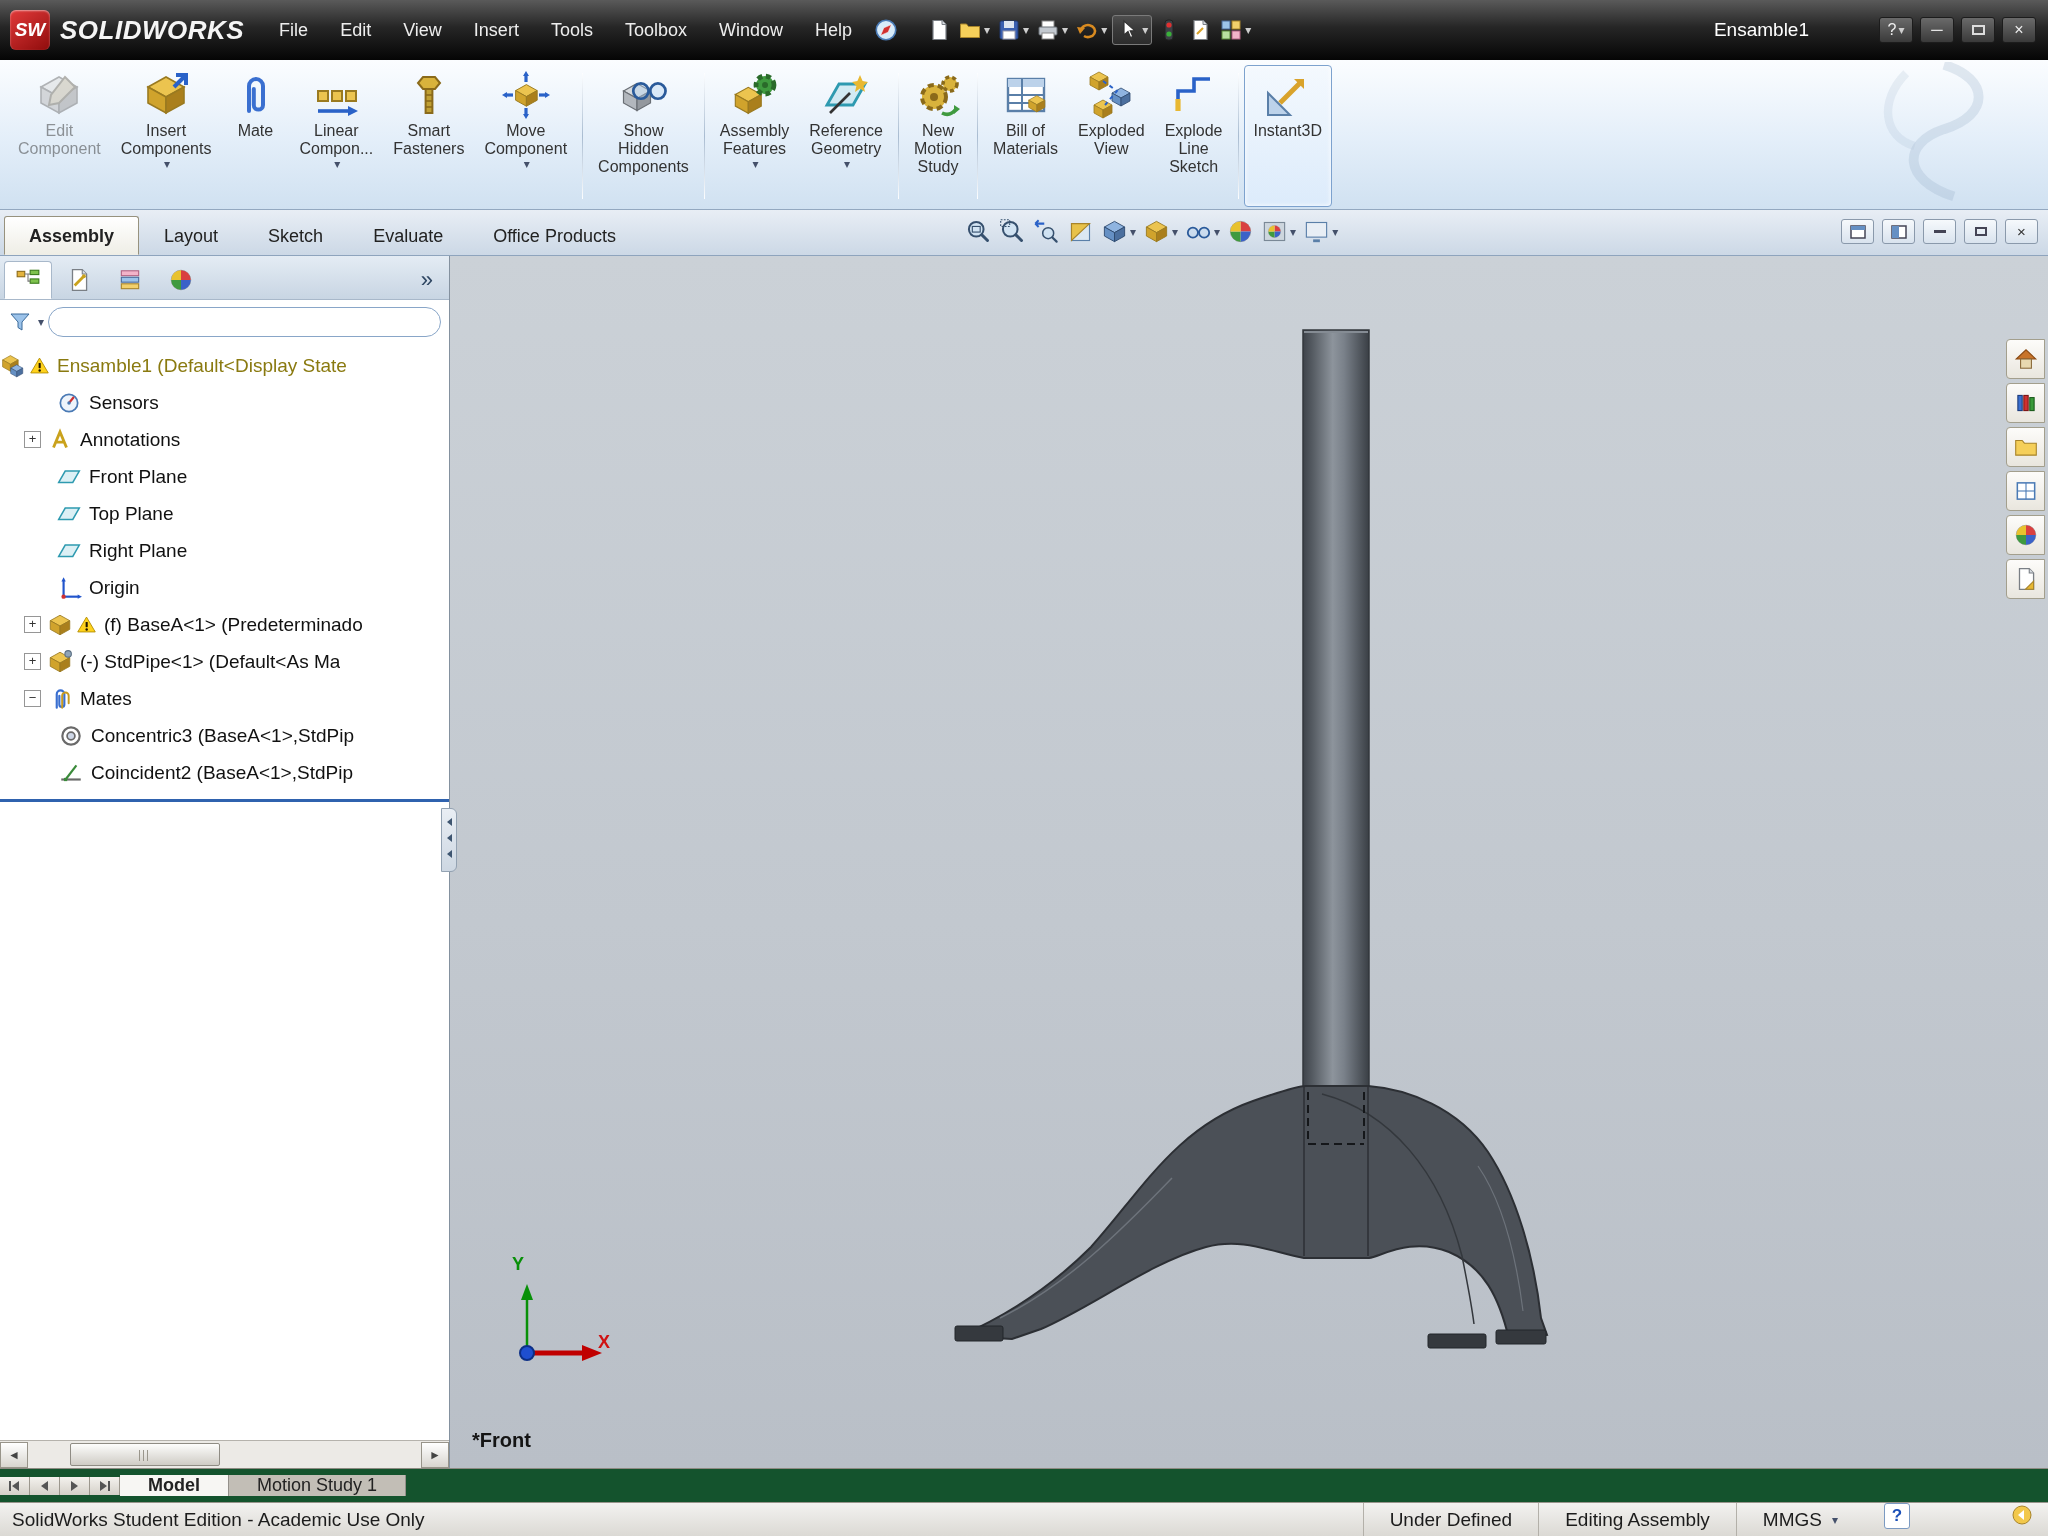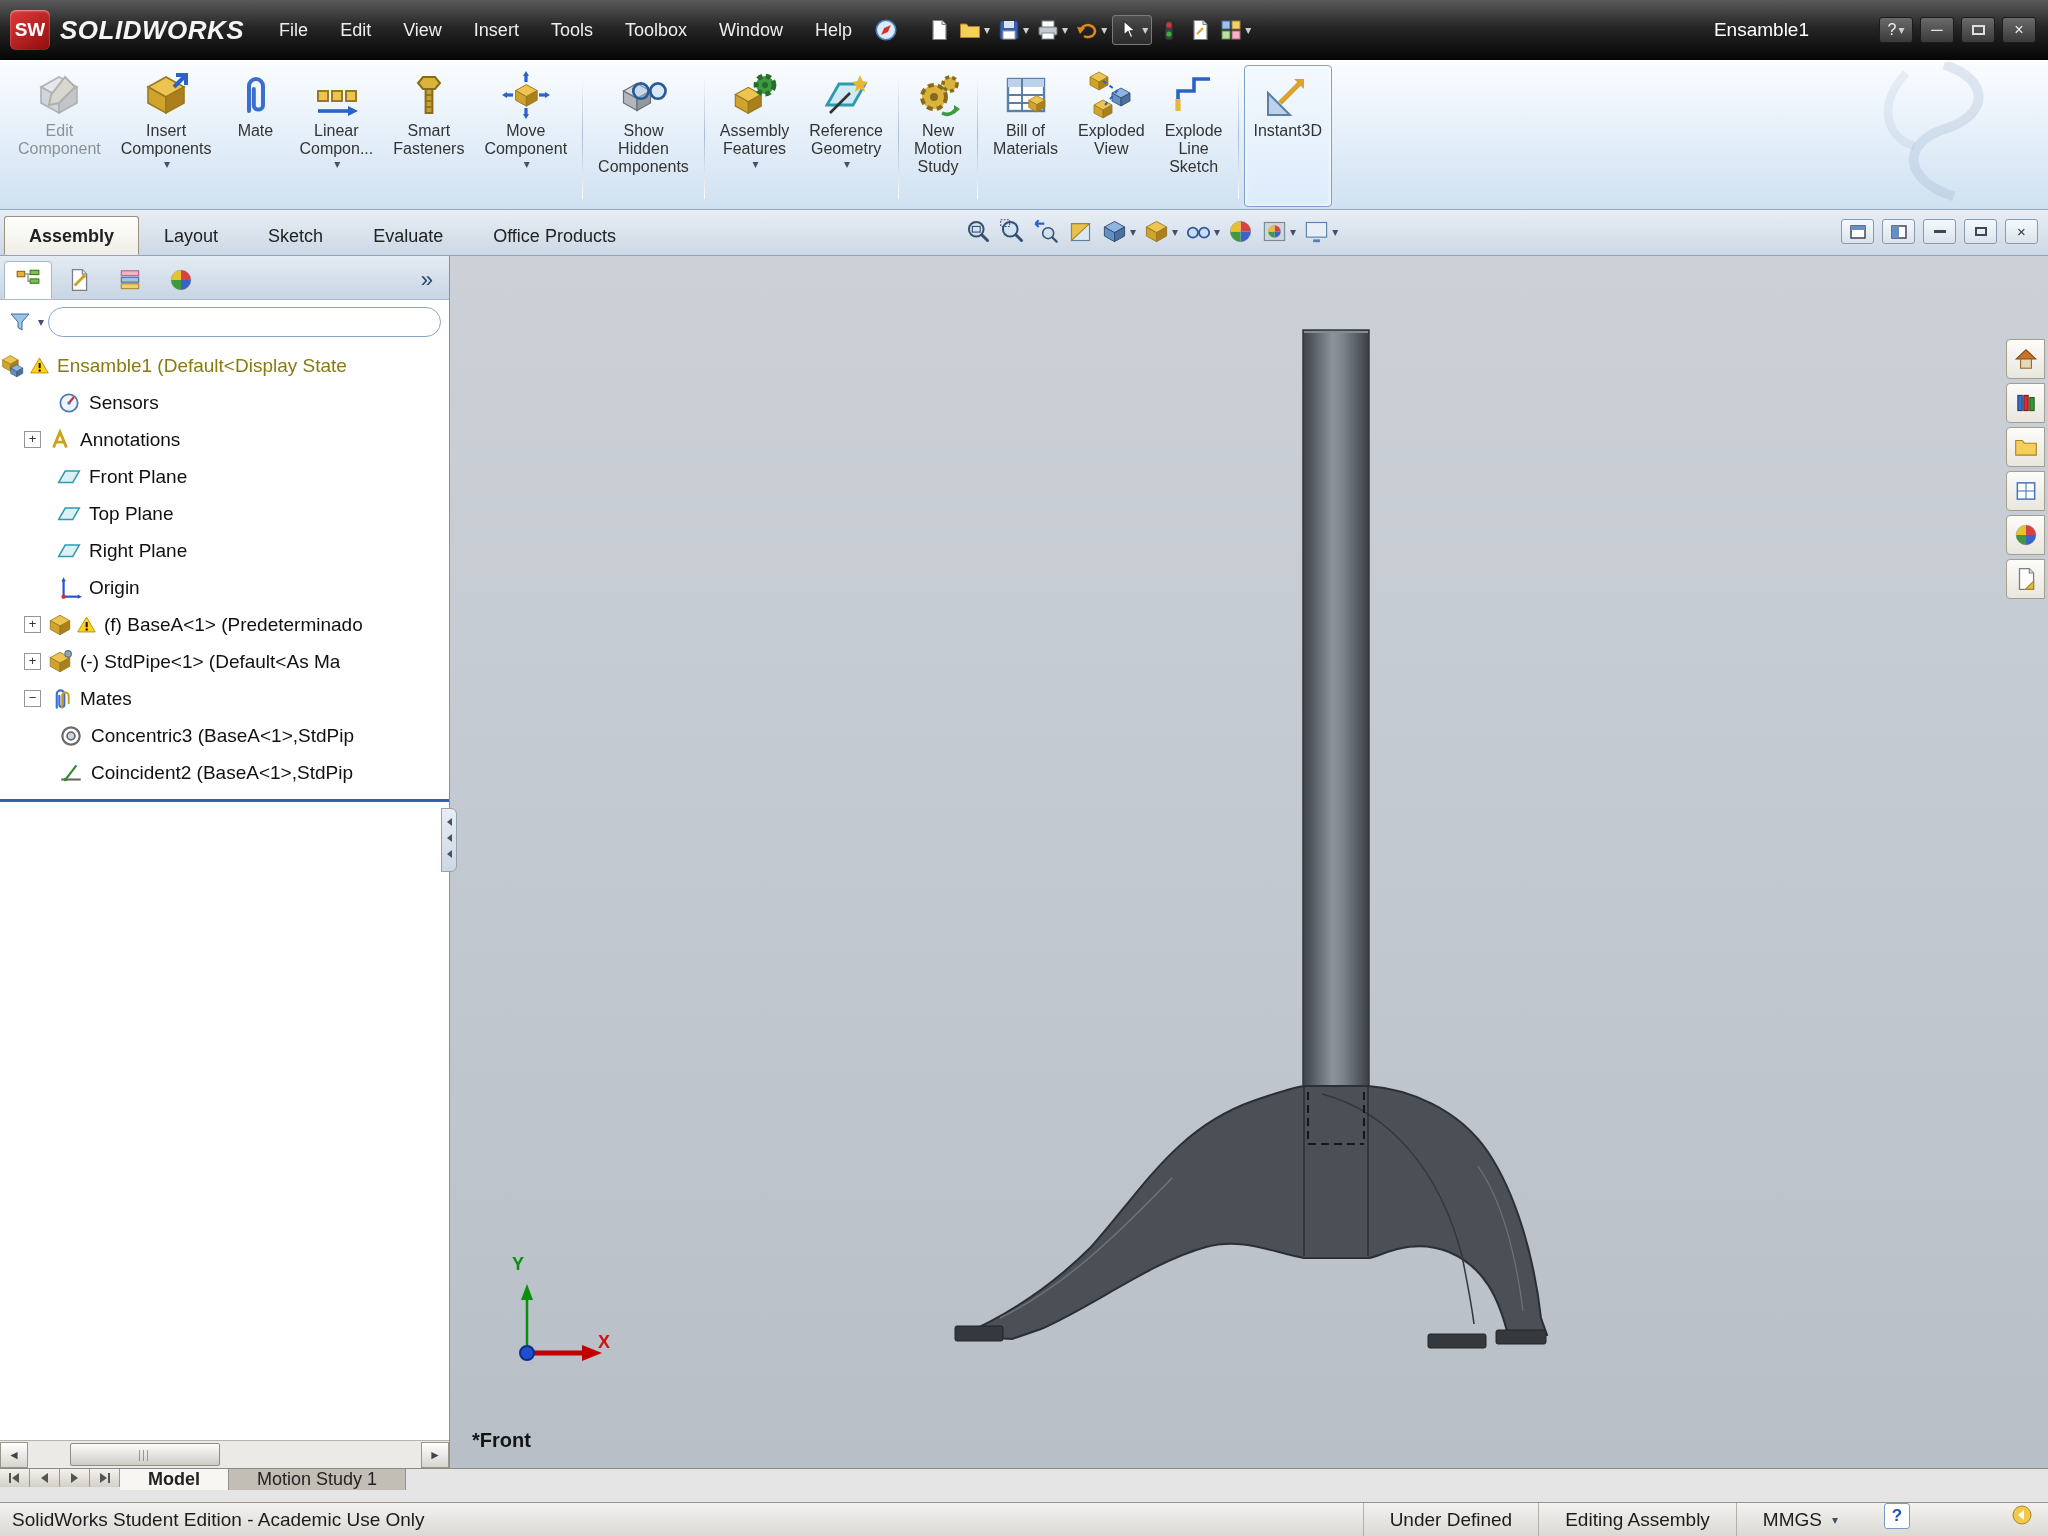--- a/index.html
+++ b/index.html
@@ -2,21 +2,21 @@
 <html><head>
 <meta charset="utf-8">
 <style>
   * { margin:0; padding:0; box-sizing:border-box; }
   html,body { width:2048px; height:1536px; overflow:hidden; }
   body { font-family:"Liberation Sans", sans-serif; background:#000; }
   .app { width:2048px; height:1536px; display:flex; flex-direction:column; background:#c6cbd1; overflow:hidden; }
 
   
   .titlebar { flex:0 0 60px; background:linear-gradient(180deg,#5a5a5a 0%,#262626 45%,#050505 100%); display:flex; align-items:center; color:#eee; }
-  .swlogo { width:40px; height:40px; margin-left:10px; background:linear-gradient(145deg,#e23a3a,#8f0c0c); border-radius:6px; color:#fff; font-weight:bold; display:flex; align-items:center; justify-content:center; font-size:19px; box-shadow:inset 0 1px 2px rgba(255,255,255,.55); flex:0 0 40px;}
+  .swlogo { width:40px; height:40px; margin-left:10px; background:linear-gradient(145deg,#e23a3a,#8f0c0c); border-radius:6px; color:#fff; font-weight:bold; font-style:italic; display:flex; align-items:center; justify-content:center; font-size:19px; box-shadow:inset 0 1px 2px rgba(255,255,255,.55); flex:0 0 40px;}
   .appname { font-size:26px; font-weight:bold; font-style:italic; margin:0 20px 0 10px; letter-spacing:.5px; color:#f5f5f5; white-space:nowrap; }
   .menus { display:flex; gap:2px; font-size:18px; }
   .menus span { padding:7px 15px; cursor:default; white-space:nowrap; }
   .compass { margin-left:6px; }
   .qat { display:flex; align-items:center; margin-left:26px; gap:3px; }
   .qbtn { display:flex; align-items:center; padding:3px 2px; }
   .qsel { border:1px solid #7a7a7a; background:rgba(255,255,255,.10); border-radius:3px; padding:2px 3px; }
   .caret { font-size:12px; color:#cfcfcf; margin-left:2px; line-height:1; }
   .caret.dark { color:#44506a; }
   .docname { margin-left:auto; font-size:19px; color:#fff; white-space:nowrap; }
@@ -81,21 +81,21 @@
   .viewport { flex:1 1 auto; position:relative; background:linear-gradient(180deg,#cbd1d7 0%,#c2c8cf 55%,#b9bfc7 100%); overflow:hidden; min-width:0; }
   .model { position:absolute; left:0; top:0; }
   .viewlabel { position:absolute; left:22px; bottom:16px; font-size:20px; font-weight:bold; color:#141414; }
   .axisY { position:absolute; left:62px; top:998px; color:#089008; font-size:18px; font-weight:bold; }
   .axisX { position:absolute; left:148px; top:1076px; color:#cf1212; font-size:18px; font-weight:bold; }
   .taskstrip { position:absolute; right:0; top:80px; width:46px; display:flex; flex-direction:column; gap:4px; padding:3px 3px 3px 4px; }
   .tpbtn { width:39px; height:40px; background:linear-gradient(#fdfcfa,#e9e6de); border:1px solid #a39f8d; border-radius:4px 0 0 4px; display:flex; align-items:center; justify-content:center; }
   .tpi { width:26px; height:26px; }
 
   
-  .sheettabs { flex:0 0 34px; background:#e5e5e5; border-top:1px solid #8d8a82; display:flex; align-items:flex-start; }
+  .sheettabs { flex:0 0 34px; background:#14532d; border-top:1px solid #8d8a82; display:flex; align-items:center; }
   .navbtn { width:30px; display:flex; align-items:center; justify-content:center; background:linear-gradient(#f4f2ee,#d4d0c8); border-right:1px solid #9b978d; }
   .stab { padding:0 28px; display:flex; align-items:center; font-size:18px; color:#222; background:#c2beb6; border-right:1px solid #94908a; white-space:nowrap; }
   .stab.active { background:#f7f6f3; font-weight:bold; }
 
   
   .statusbar { flex:0 0 34px; background:linear-gradient(#f3f2f0,#dbd9d4); border-top:1px solid #98948c; display:flex; align-items:center; font-size:19px; color:#1c1c1c; }
   .status-left { padding-left:12px; white-space:nowrap; }
   .status-right { margin-left:auto; display:flex; align-items:flex-start; height:100%; }
   .sfield { padding:0 26px; border-left:1px solid #b3b0a9; height:100%; display:flex; align-items:center; gap:8px; white-space:nowrap; }
   .helpbtn { width:26px; height:26px; background:#fff; border:1px solid #7b9ac2; border-radius:3px; color:#1b50b8; font-weight:bold; display:flex; align-items:center; justify-content:center; font-size:17px; margin:0 20px; }

